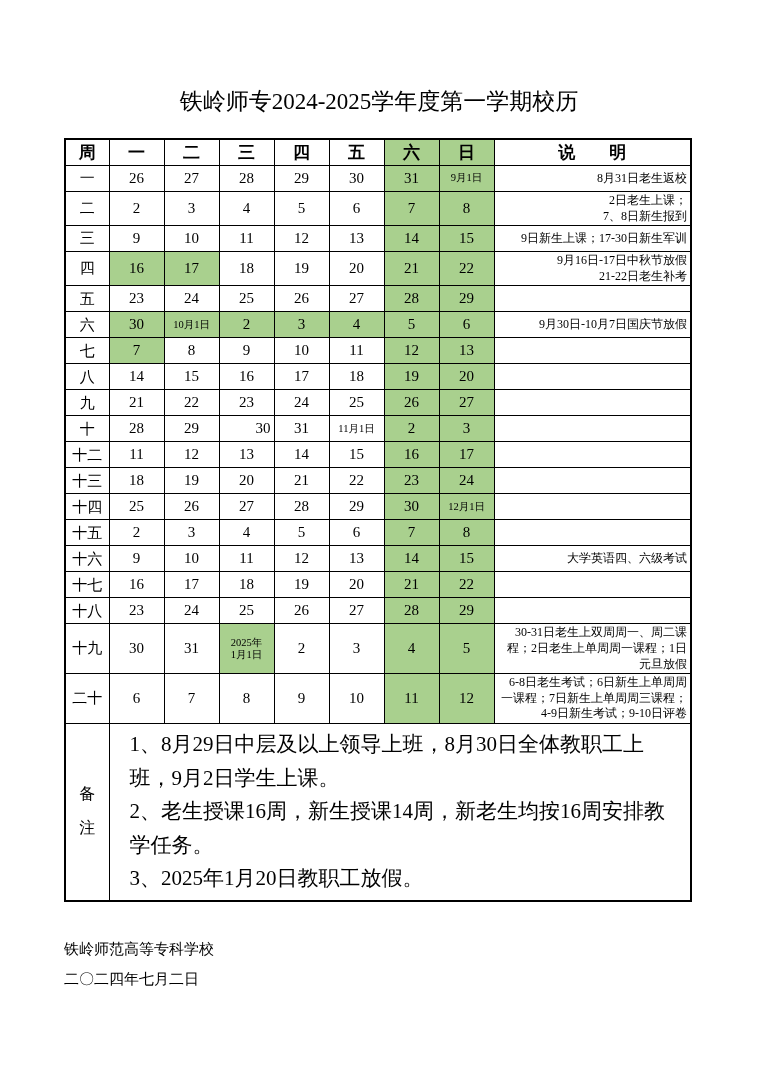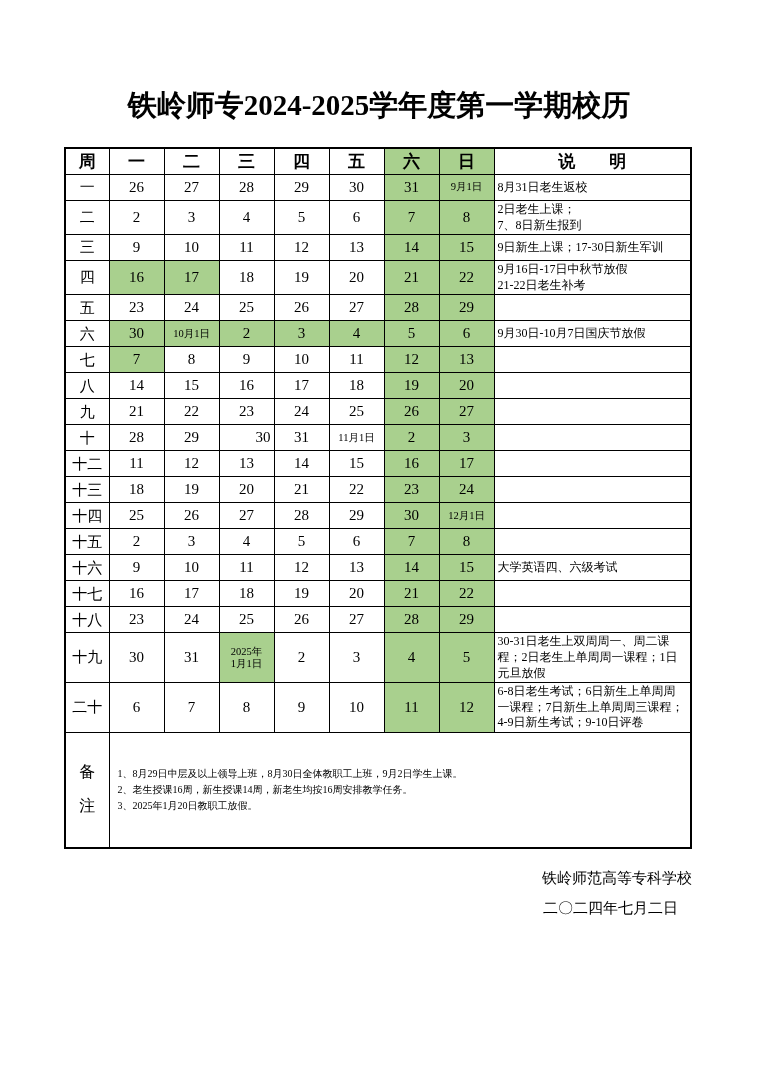--- a/index.html
+++ b/index.html
@@ -4,21 +4,21 @@
 <style>
   :root { --green: #a9d08e; }
   html, body { margin: 0; padding: 0; background: #ffffff; }
   body {
     width: 758px; height: 1069px; overflow: hidden;
     font-family: "Liberation Serif", "DejaVu Serif", serif;
     color: #000;
   }
   .wrap { padding: 86px 0 0 64px; width: 630px; }
   .title {
-    font-size: 29px; font-weight: bold; text-align: center;
+    font-size: 23px; font-weight: normal; text-align: center;
     margin: 0 0 21px 0; white-space: nowrap;
   }
   table.cal {
     border-collapse: collapse; table-layout: fixed;
     width: 628px; border: 2px solid #000;
   }
   table.cal td { border: 1px solid #000; vertical-align: middle; }
   thead td {
     font-weight: bold; font-size: 17px; text-align: center;
     height: 25px; padding: 0;
@@ -30,30 +30,30 @@
   }
   td.day {
     text-align: center; font-size: 15px; padding: 0 1px;
     height: 23px; white-space: pre-line; line-height: 1.15;
   }
   td.day.green { background: var(--green); }
   td.day.small { font-size: 10.5px; margin-left: 20px; }
   td.day.right { text-align: right; padding-right: 3px; }
   td.note {
     font-size: 12px; padding: 1px 3px; line-height: 1.3;
-    white-space: pre-line; text-align: left;
+    white-space: pre-line; text-align: right;
   }
   td.bz {
     text-align: center; font-size: 16px; height: 112px;
   }
   td.bz .bz-char { margin: 13px 0; }
   td.bz-text {
-    font-size: 10px; padding: 4px 8px; line-height: 1.6; text-align: left;
-  }
-  .sig { width: 628px; text-align: right; margin-top: 14px; font-size: 15px; line-height: 2.0; }
+    font-size: 21px; padding: 4px 20px; line-height: 1.6; text-align: left;
+  }
+  .sig { width: 628px; margin-top: 32px; font-size: 15px; line-height: 2.0; }
   .sig .date { padding-right: 14px; }
 </style>
 </head>
 <body>
 
 <div class="wrap">
 
   <h1 class="title">铁岭师专2024-2025学年度第一学期校历</h1>
 
   <table class="cal">

